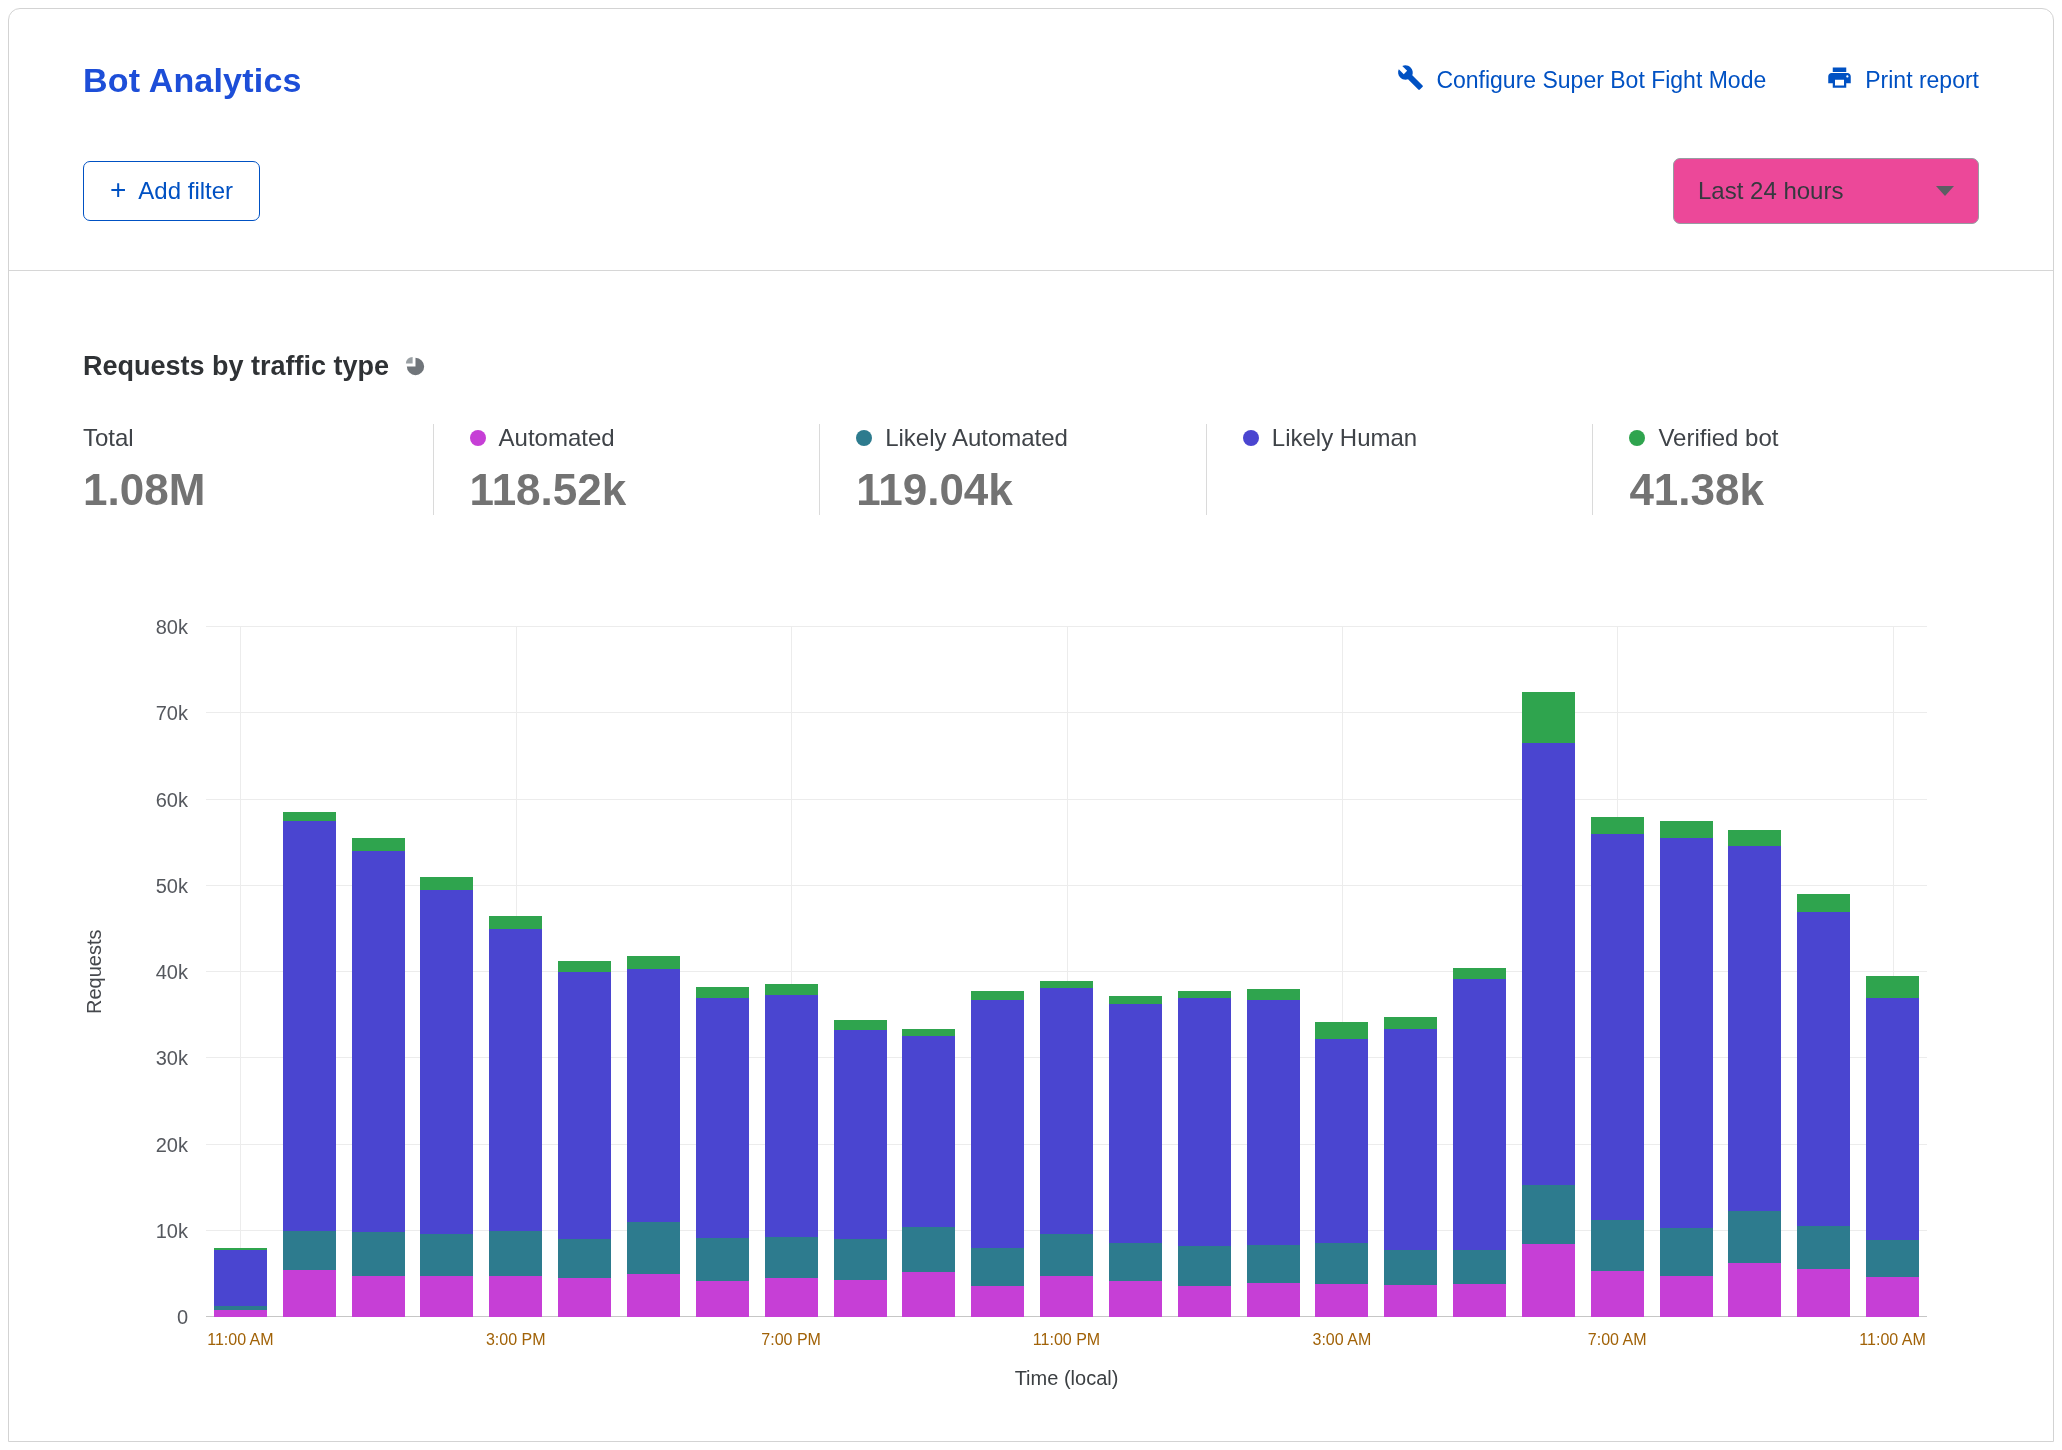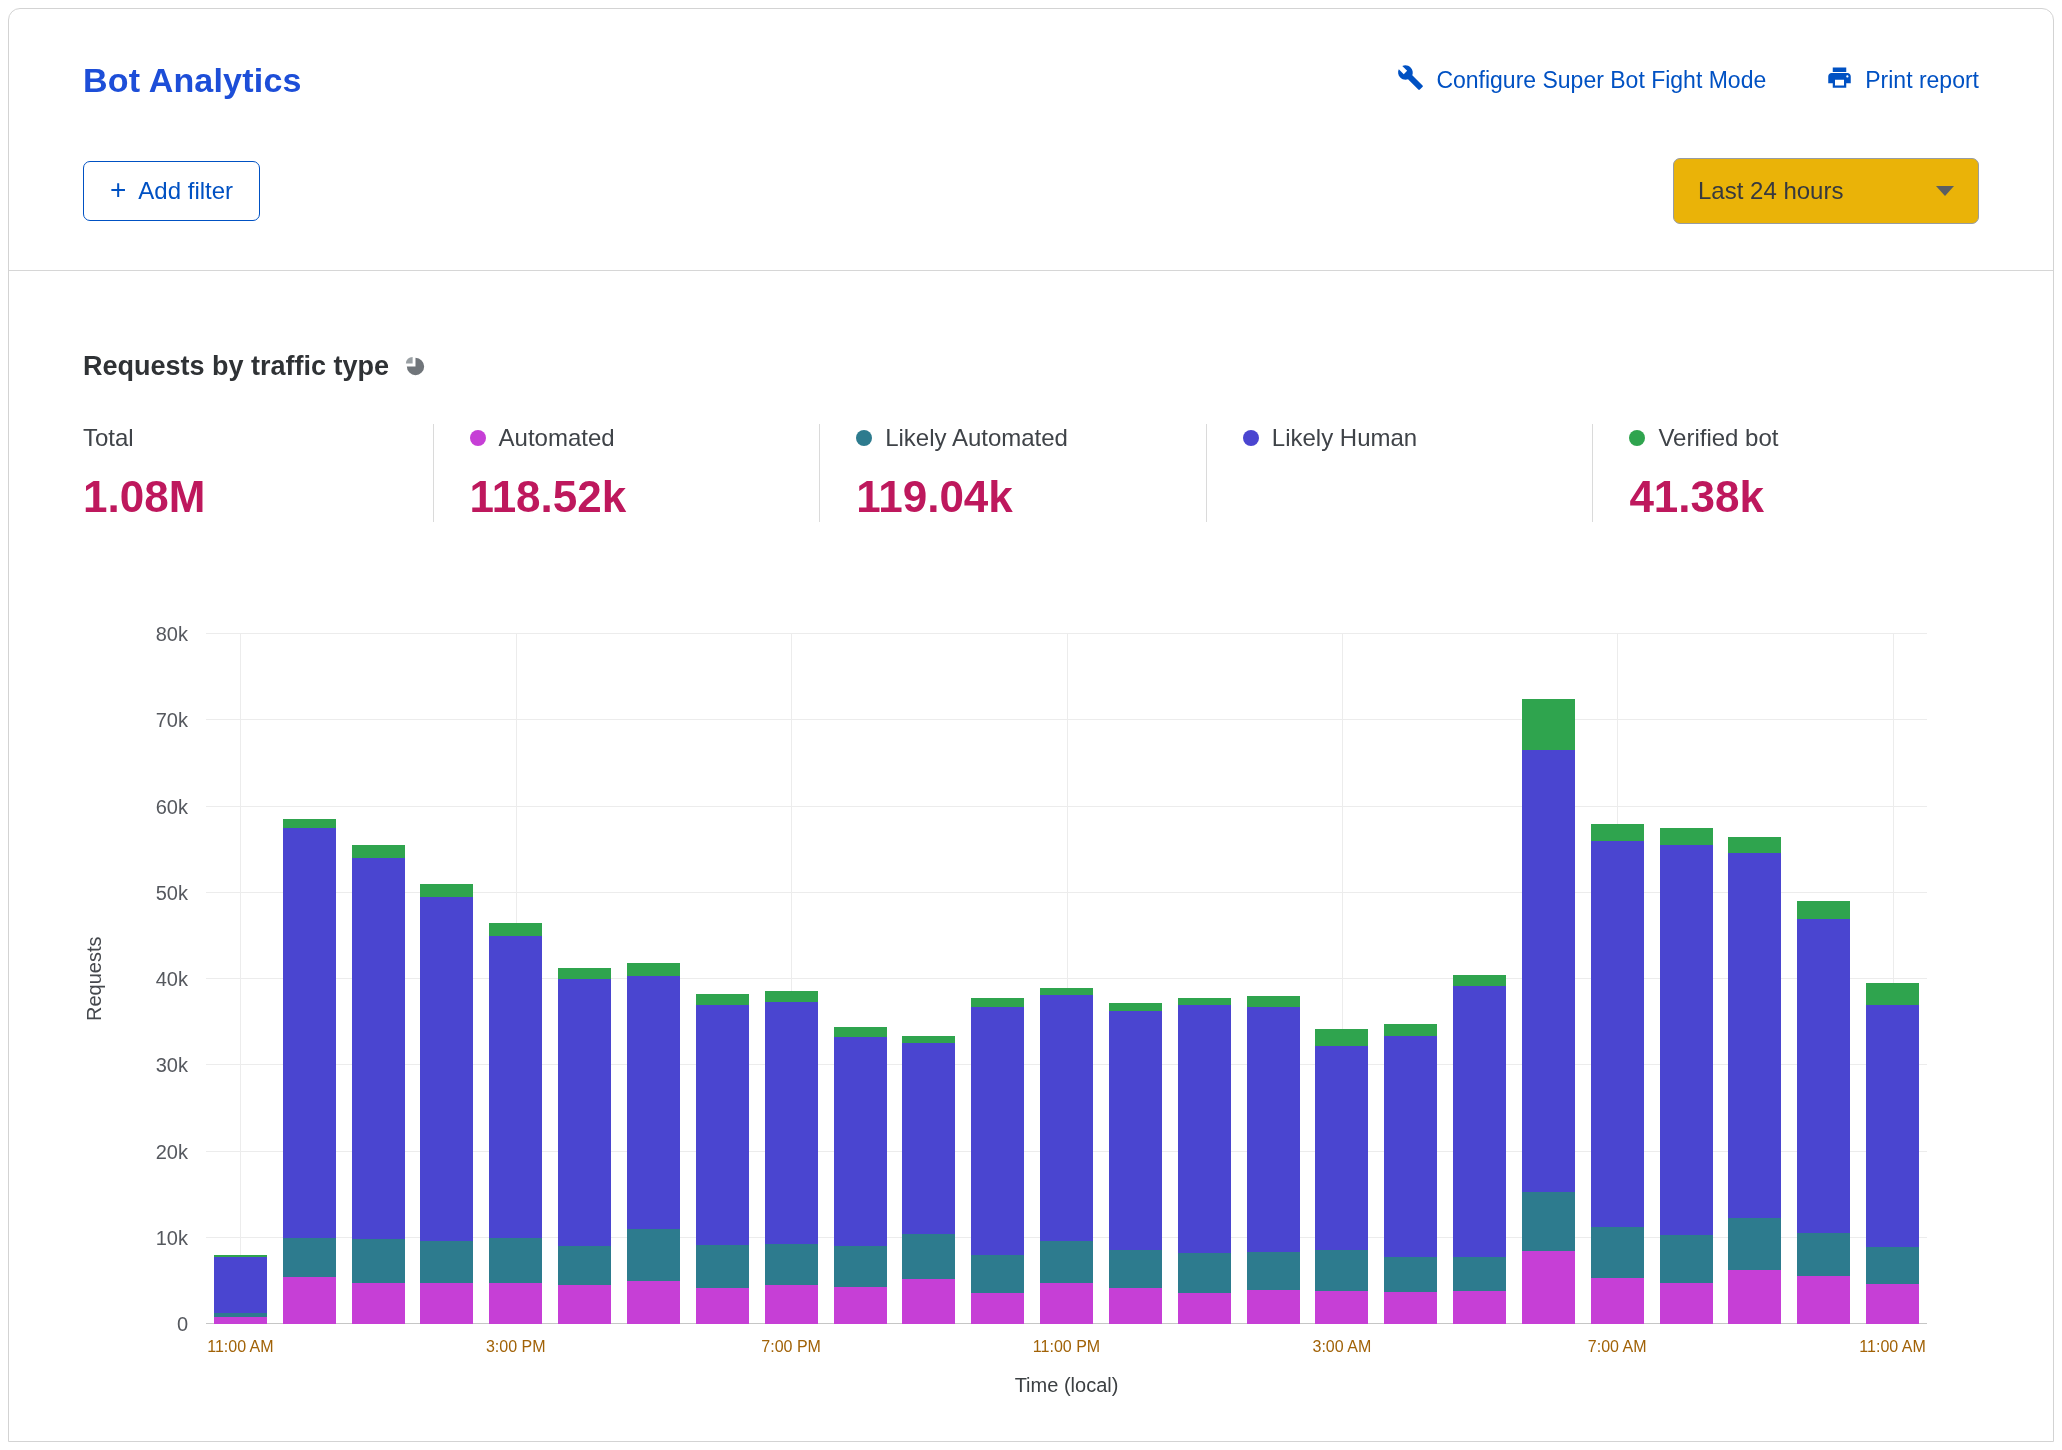--- a/index.html
+++ b/index.html
@@ -16,37 +16,37 @@
   .hlink { display: flex; align-items: center; gap: 12px; color: #0051c3;
     font-size: 23px; cursor: pointer; text-decoration: none; }
   .hlink svg { width: 27px; height: 27px; fill: #0051c3; }
   .header-row2 { margin-top: 58px; display: flex; justify-content: space-between; align-items: center; }
   .add-filter { display: inline-flex; align-items: center; gap: 12px;
     border: 1px solid #0051c3; border-radius: 7px; background: #fff; color: #0051c3;
     font-size: 24px; padding: 15px 26px; cursor: pointer; font-family: inherit; }
   .plus { font-size: 28px; line-height: 1; font-weight: 400; margin-top: -2px; }
   .select { width: 306px; height: 66px; border: 1px solid #979ca2; border-radius: 7px;
     display: flex; align-items: center; justify-content: space-between;
-    padding: 4px 24px; font-size: 24px; color: #36393f; cursor: pointer; background: #eab308; }
+    padding: 4px 24px; font-size: 24px; color: #36393f; cursor: pointer; background: #ec4899; }
   .caret { width: 0; height: 0; border-left: 9px solid transparent;
     border-right: 9px solid transparent; border-top: 10px solid #5b5e63; }
 
   
   .section { padding: 80px 74px 0 74px; }
   .section-header { display: flex; align-items: center; gap: 14px; }
   .section-title { font-size: 27px; font-weight: 700; color: #2f3235; }
   .pie-icon svg { width: 25px; height: 25px; display: block; }
 
   .stats { display: flex; margin-top: 42px; }
   .stat { flex: 1; padding-left: 36px; }
   .stat:first-child { padding-left: 0; }
   .stat + .stat { border-left: 1px solid #dadada; }
   .stat-top { display: flex; align-items: center; gap: 13px; font-size: 24px; color: #3f4348; }
   .dot { width: 16px; height: 16px; border-radius: 50%; flex: 0 0 auto; }
-  .stat-value { margin-top: 20px; font-size: 44px; font-weight: 700; color: #be185d; }
+  .stat-value { margin-top: 13px; font-size: 44px; font-weight: 700; color: #737373; }
 
   .chart { display: flex; margin-top: 112px; padding-right: 52px; }
   .ylab { writing-mode: vertical-rl; transform: rotate(180deg); text-align: center;
     font-size: 20px; color: #45484d; padding-left: 4px; height: 690px; }
   .yticks { position: relative; width: 96px; height: 690px; flex: 0 0 auto; }
   .ytick { position: absolute; right: 18px; transform: translateY(50%);
     font-size: 20px; color: #55585e; }
   .plot-col { flex: 1; min-width: 0; }
   .plot { position: relative; height: 690px; }
   .hgrid { position: absolute; left: 0; right: 0; height: 1px; background: #ececec; z-index: 0; }

